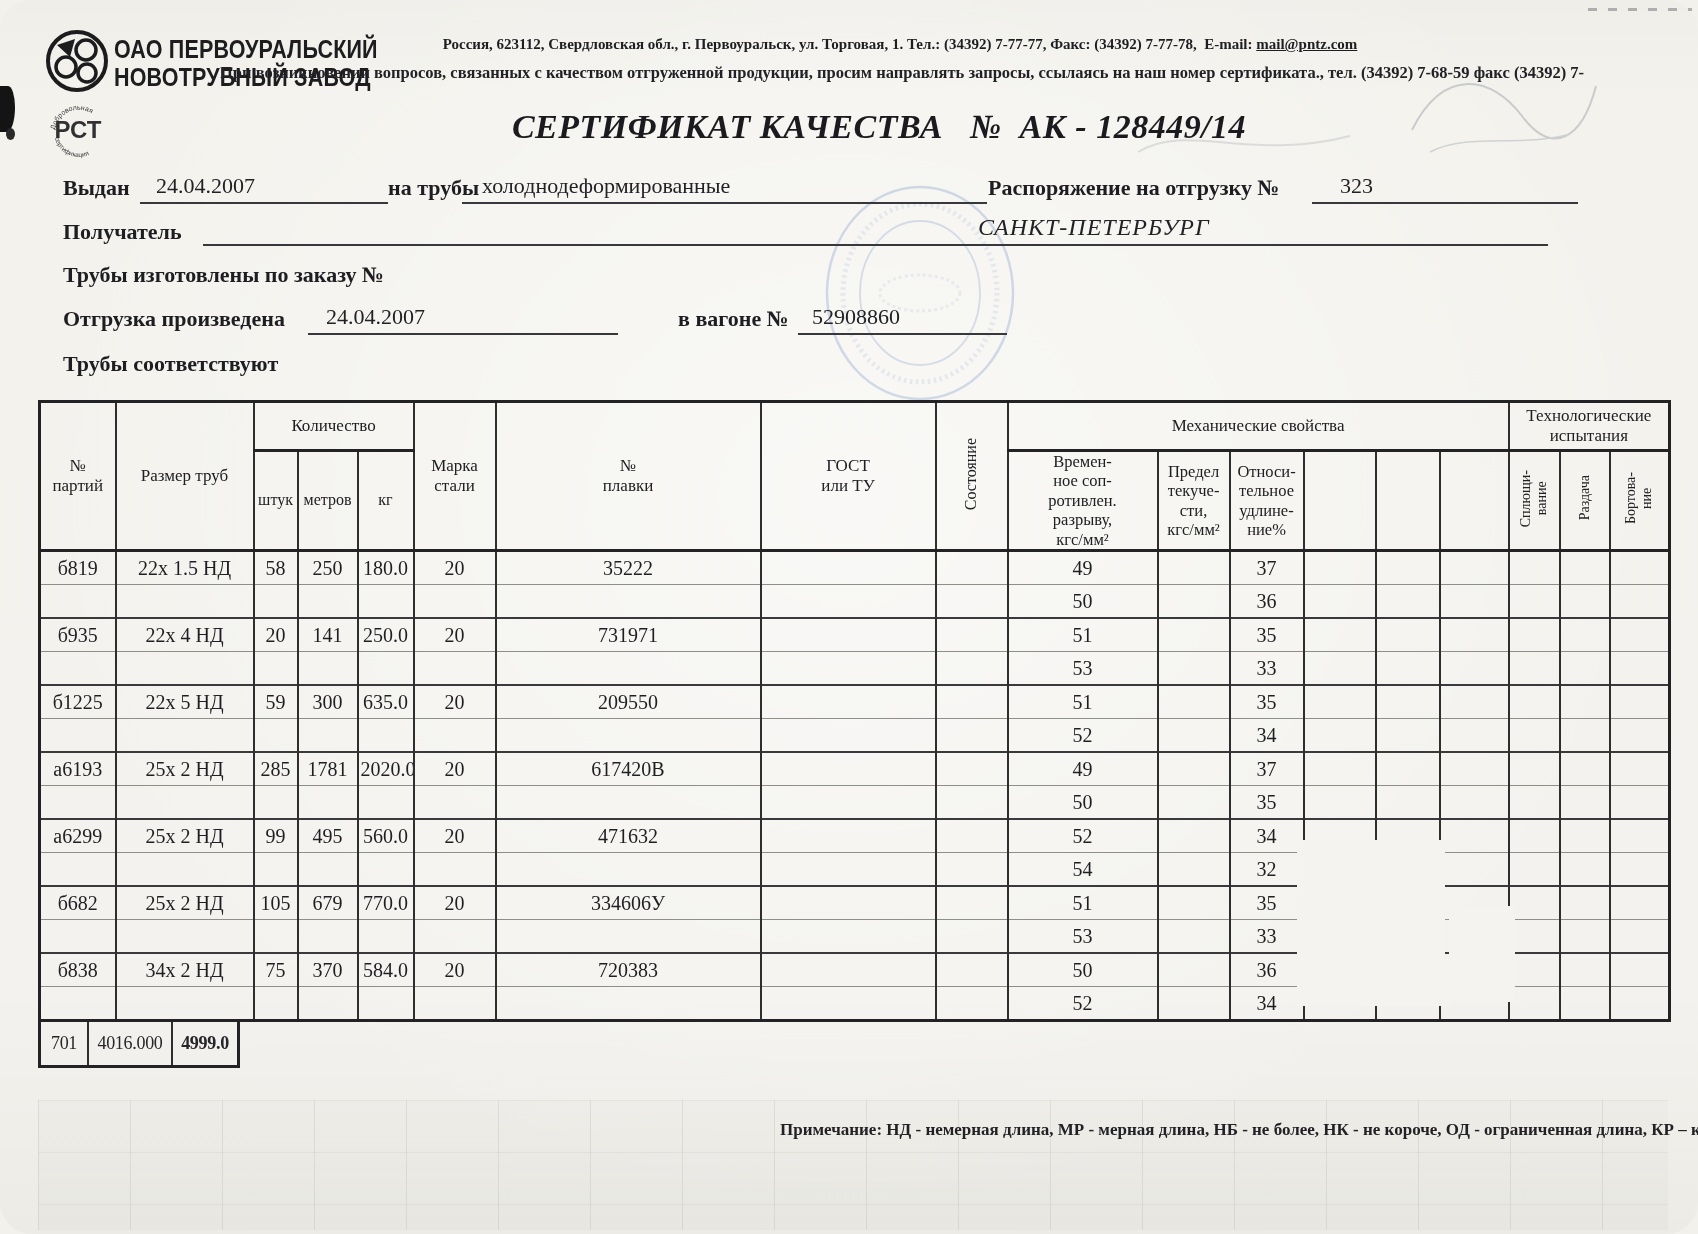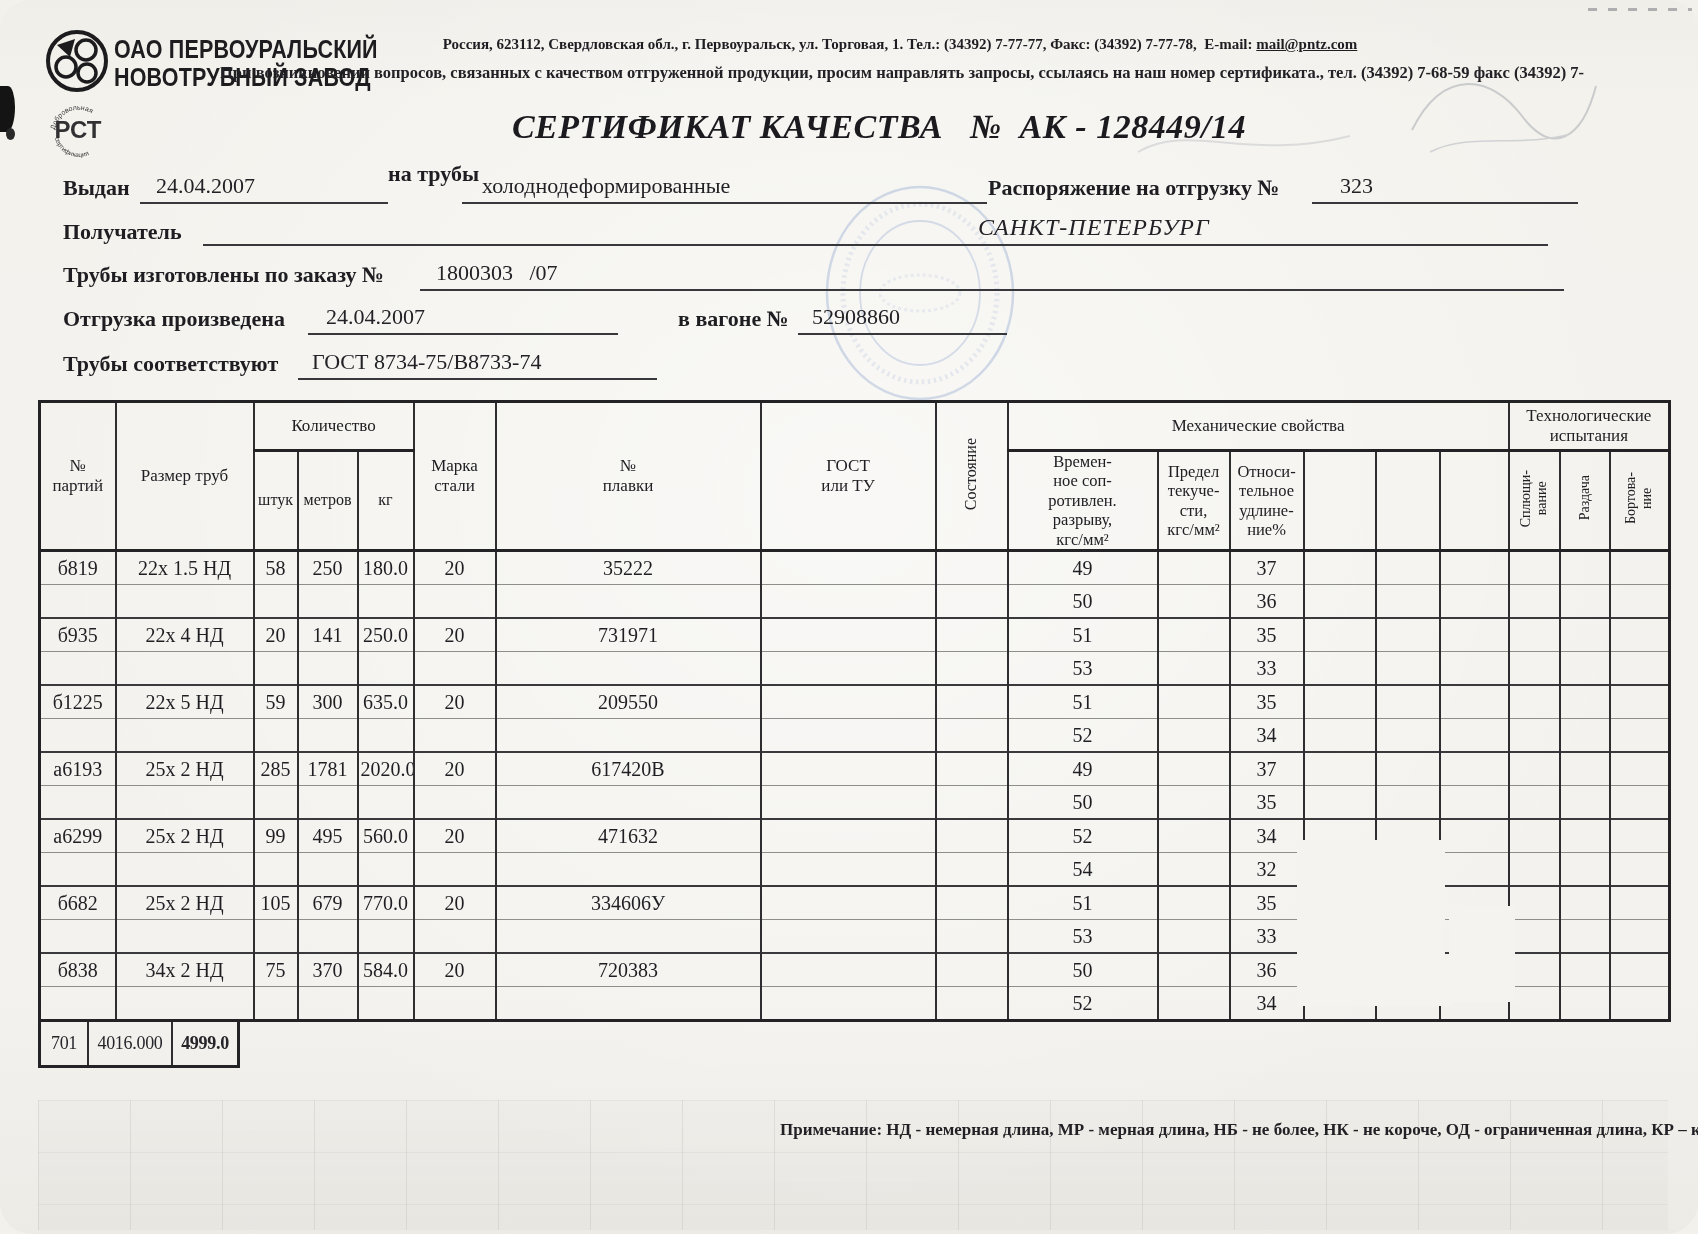--- a/index.html
+++ b/index.html
@@ -120,38 +120,36 @@
     <ellipse cx="105" cy="115" rx="93" ry="106" stroke="#4a6fb5" stroke-width="2.5" fill="none" opacity=".45"></ellipse>
     <ellipse cx="105" cy="115" rx="60" ry="72" stroke="#4a6fb5" stroke-width="1.8" fill="none" opacity=".4"></ellipse>
     <ellipse cx="105" cy="115" rx="77" ry="89" stroke="#4a6fb5" stroke-width="5" fill="none" opacity=".22" stroke-dasharray="2.5 3.5"></ellipse>
     <ellipse cx="105" cy="115" rx="40" ry="18" stroke="#4a6fb5" stroke-width="3" fill="none" opacity=".18" stroke-dasharray="3 3"></ellipse>
   </svg>
 
   <div class="title">СЕРТИФИКАТ КАЧЕСТВА   №  АК - 128449/14</div>
 
   <span class="fl" style="left:63px;top:175px">Выдан</span>
   <span class="fv" style="left:140px;top:173px;width:232px;padding-left:16px">24.04.2007</span>
-  <span class="fl" style="left:388px;top:161px">на трубы</span>
+  <span class="fl" style="left:388px;top:175px">на трубы</span>
   <span class="fv" style="left:462px;top:173px;width:505px;padding-left:20px">холоднодеформированные</span>
   <span class="fl" style="left:988px;top:175px">Распоряжение на отгрузку №</span>
   <span class="fv" style="left:1312px;top:173px;width:238px;padding-left:28px">323</span>
 
   <span class="fl" style="left:63px;top:219px">Получатель</span>
   <span class="fv" style="left:203px;top:214px;width:1345px;padding-left:0"><span class="recv-val">САНКТ-ПЕТЕРБУРГ</span></span>
 
   <span class="fl" style="left:63px;top:262px">Трубы изготовлены по заказу №</span>
-  <span class="fv" style="left:420px;top:260px;width:1128px;padding-left:16px">1800303   /07</span>
 
   <span class="fl" style="left:63px;top:306px">Отгрузка произведена</span>
   <span class="fv" style="left:308px;top:304px;width:292px;padding-left:18px">24.04.2007</span>
   <span class="fl" style="left:678px;top:306px">в вагоне №</span>
   <span class="fv" style="left:798px;top:304px;width:195px;padding-left:14px">52908860</span>
 
   <span class="fl" style="left:63px;top:351px">Трубы соответствуют</span>
-  <span class="fv" style="left:298px;top:349px;width:345px;padding-left:14px">ГОСТ 8734-75/В8733-74</span>
 
   <div class="tblwrap">
   <table class="qt">
     <colgroup>
       <col style="width:76px">
           <col style="width:138px">
           <col style="width:44px">
           <col style="width:60px">
       <col style="width:56px">
           <col style="width:82px">

